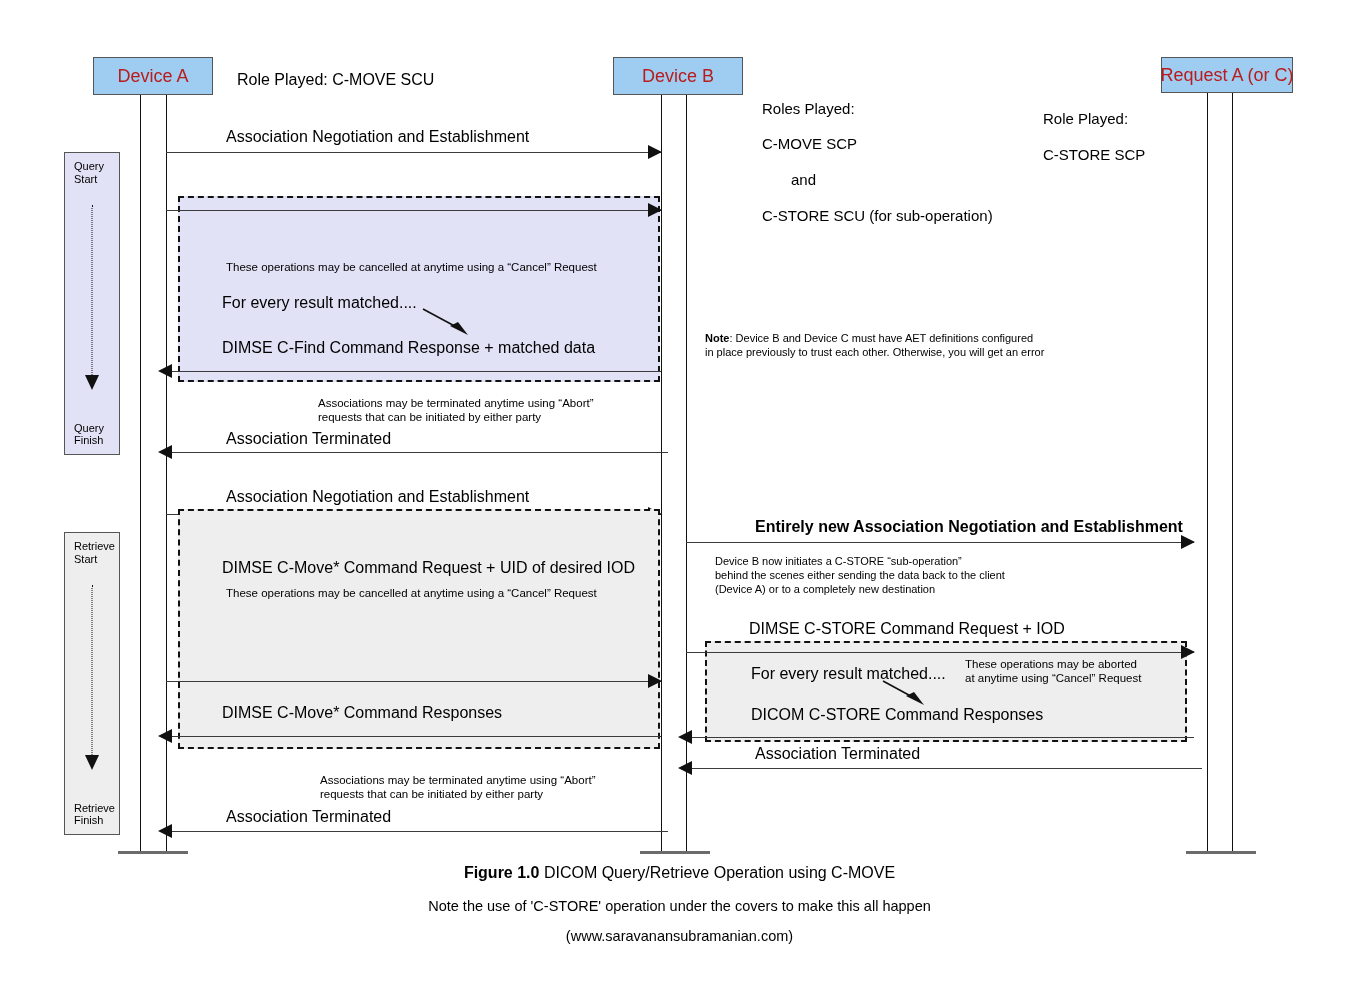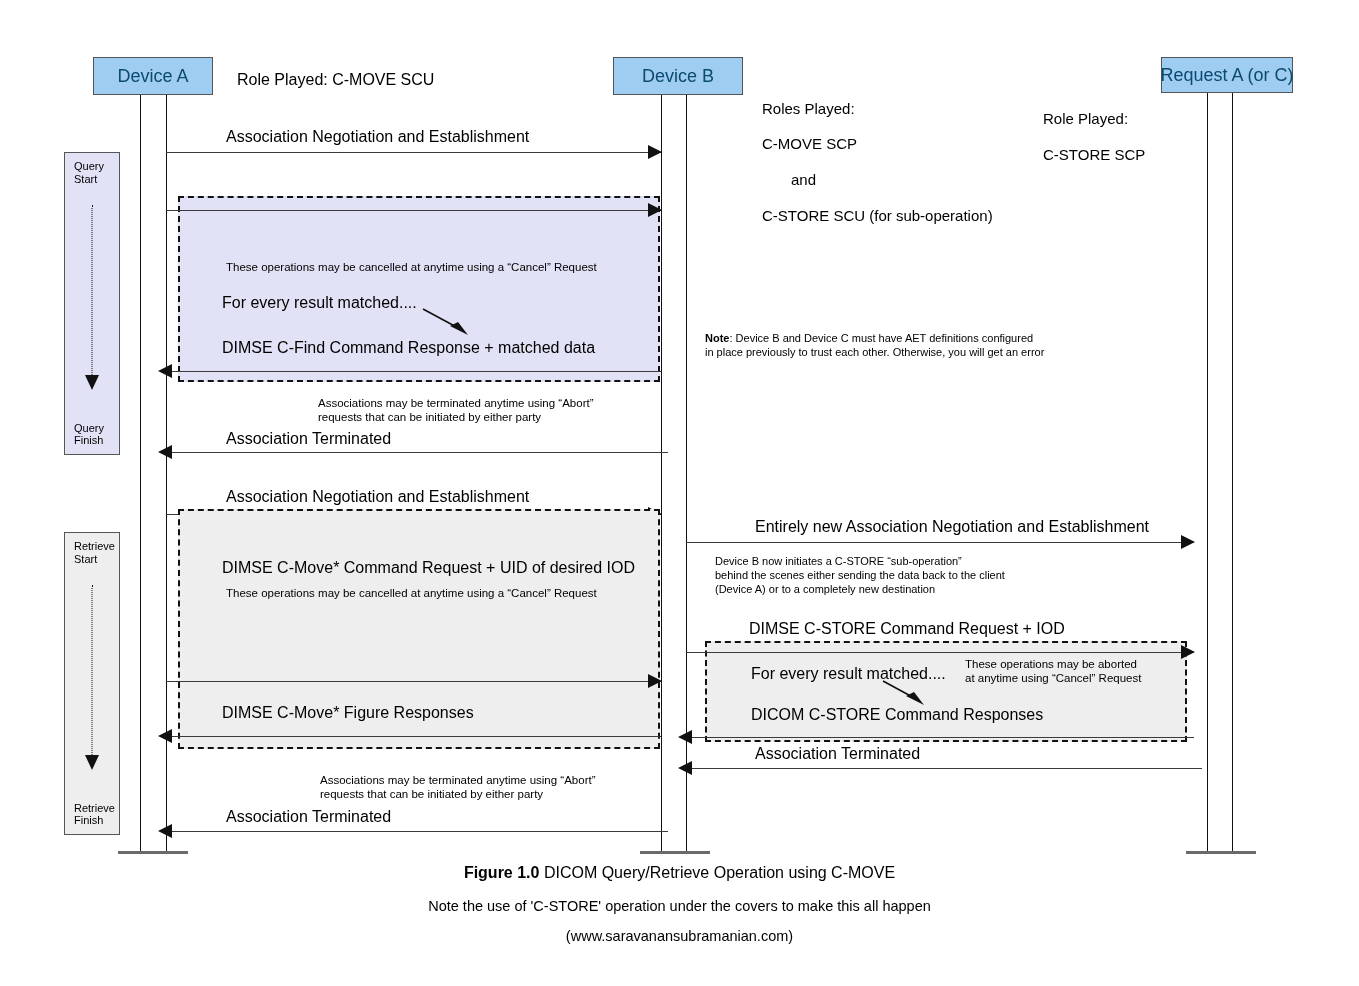--- a/index.html
+++ b/index.html
@@ -5,21 +5,21 @@
 <style>
   html,body{margin:0;padding:0;background:#ffffff;}
   body{font-family:"Liberation Sans","DejaVu Sans",sans-serif;color:#000;}
   #stage{position:relative;width:1359px;height:986px;overflow:hidden;background:#fff;}
 
   
   .actor-box{
     position:absolute;box-sizing:border-box;
     background:#9fcdf2;border:1px solid #555;
     display:flex;align-items:center;justify-content:center;
-    font-size:18px;color:#0c4a6e;white-space:nowrap;
+    font-size:18px;color:#b91c1c;white-space:nowrap;
   }
 
   
   .lifeline{position:absolute;width:0;border-left:1.5px solid #111;}
   .lifeline-foot{position:absolute;height:0;border-top:3px solid #6b6b6b;}
 
   
   .phase-box{
     position:absolute;box-sizing:border-box;border:1px solid #555;
     font-size:11px;line-height:1.15;color:#000;
@@ -159,33 +159,33 @@
   <div class="arrow-r" style="left:648px;top:507px;"></div>
 
   <div class="frag grey" style="left:178px;top:509px;width:482px;height:240px;"></div>
 
   <div class="lbl lbl-big" style="left:222px;top:559px;">DIMSE C-Move* Command Request + UID of desired IOD</div>
   <div class="lbl lbl-small" style="left:226px;top:587px;">These operations may be cancelled at anytime using a “Cancel” Request</div>
 
   <div class="msg-line" style="left:166px;top:681px;width:495px;"></div>
   <div class="arrow-r" style="left:648px;top:674px;"></div>
 
-  <div class="lbl lbl-big" style="left:222px;top:704px;">DIMSE C-Move* Figure Responses</div>
+  <div class="lbl lbl-big" style="left:222px;top:704px;">DIMSE C-Move* Command Responses</div>
 
   <div class="msg-line" style="left:166px;top:736px;width:495px;"></div>
   <div class="arrow-l" style="left:158px;top:729px;"></div>
 
   <div class="lbl-wrap-small" style="left:320px;top:773px;width:330px;white-space:pre-line;">Associations may be terminated anytime using  “Abort”
 requests that can be initiated by either party</div>
 
   <div class="lbl lbl-big" style="left:226px;top:808px;">Association Terminated</div>
   <div class="msg-line" style="left:166px;top:831px;width:502px;"></div>
   <div class="arrow-l" style="left:158px;top:824px;"></div>
 
-  <div class="lbl lbl-big" style="left:755px;top:518px;">Entirely new Association Negotiation and Establishment</div>
+  <div class="lbl lbl-big" style="left:755px;top:518px;font-weight:bold;">Entirely new Association Negotiation and Establishment</div>
   <div class="msg-line" style="left:686px;top:542px;width:508px;"></div>
   <div class="arrow-r" style="left:1181px;top:535px;"></div>
 
   <div class="lbl-wrap" style="left:715px;top:554px;width:510px;white-space:pre-line;">Device B now initiates a C-STORE “sub-operation”
 behind the scenes either sending the data back to the client
 (Device A) or to a completely new destination</div>
 
   <div class="lbl lbl-big" style="left:749px;top:620px;">DIMSE C-STORE Command Request + IOD</div>
 
   <div class="frag grey" style="left:705px;top:641px;width:482px;height:101px;"></div>

